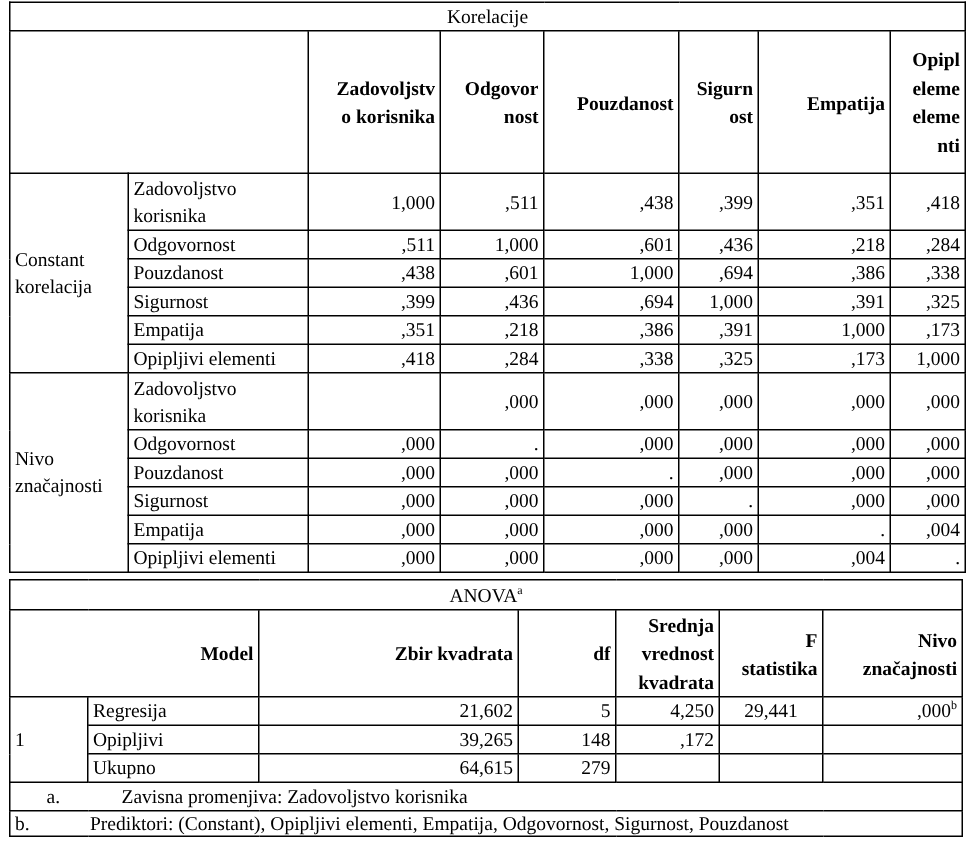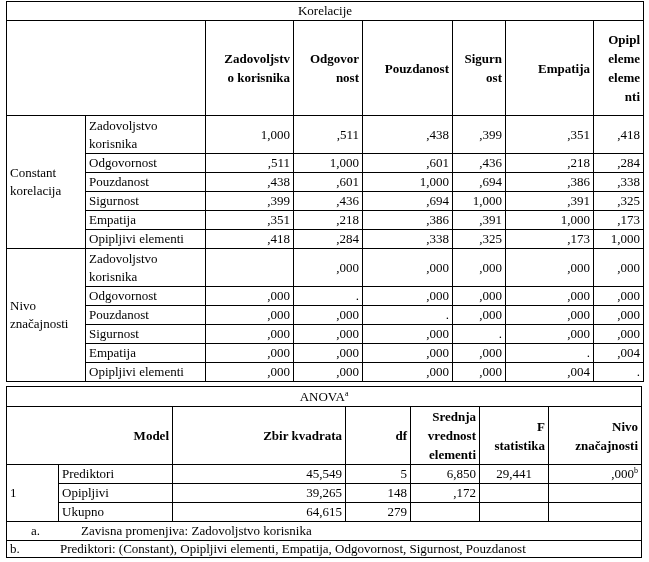--- a/index.html
+++ b/index.html
@@ -168,30 +168,30 @@
       <col style="width:4px">
   </colgroup>
   <tbody id="anova-body">
     <tr style="height:20px">
       <td colspan="8" class="title"><span>ANOVA</span><sup>a</sup></td>
     </tr>
     <tr style="height:58px">
       <td colspan="2" class="hdr">Model</td>
       <td class="hdr">Zbir kvadrata</td>
       <td class="hdr">df</td>
-      <td class="hdr"><span>Srednja</span><br><span>vrednost</span><br><span>elementi</span></td>
+      <td class="hdr"><span>Srednja</span><br><span>vrednost</span><br><span>kvadrata</span></td>
       <td class="hdr"><span>F</span><br><span>statistika</span></td>
       <td colspan="2" class="hdr"><span>Nivo</span><br><span>značajnosti</span></td>
     </tr>
   <tr style="height: 19px;">
         <td class="lbl" rowspan="3">1</td>
-        <td class="lbl">Prediktori</td>
-        <td class="num">45,549</td>
+        <td class="lbl">Regresija</td>
+        <td class="num">21,602</td>
         <td class="num">5</td>
-        <td class="num">6,850</td>
+        <td class="num">4,250</td>
         <td class="title">29,441</td>
         <td class="num" colspan="2"><span>,000</span><sup>b</sup></td>
       </tr>
       <tr style="height: 19px;">
         <td class="lbl">Opipljivi</td>
         <td class="num">39,265</td>
         <td class="num">148</td>
         <td class="num">,172</td>
         <td class="title"></td>
         <td class="num" colspan="2"><span></span><sup></sup></td>

